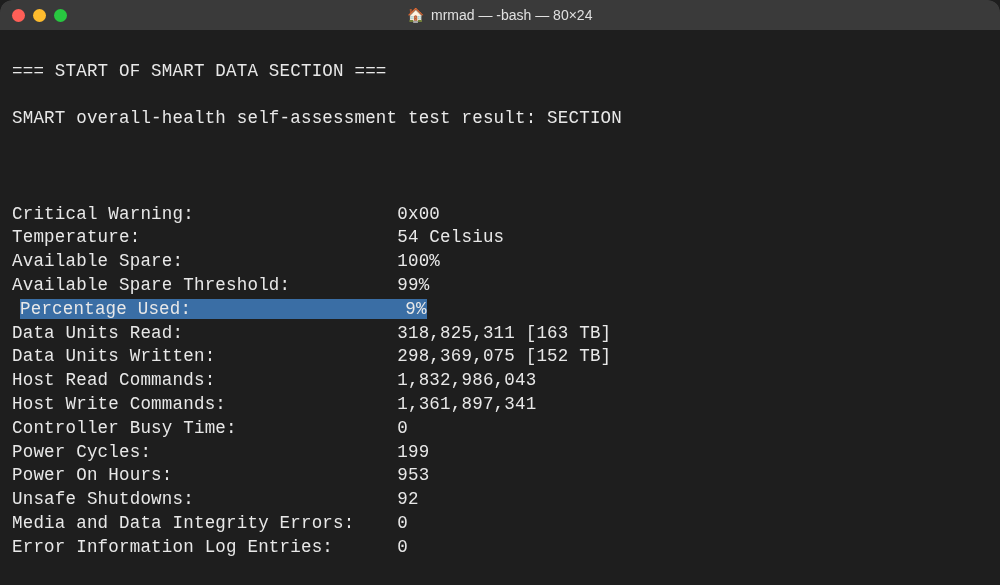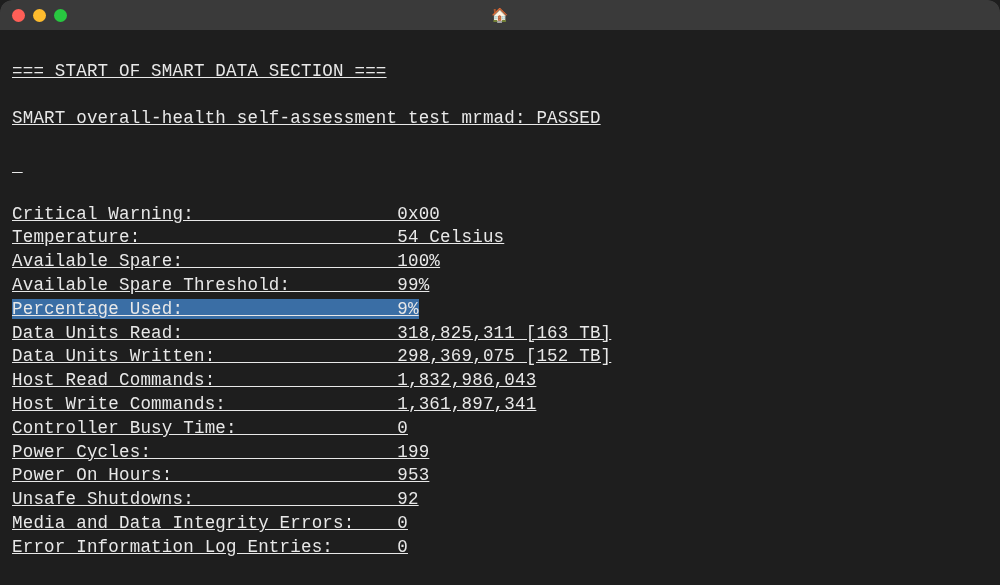--- a/index.html
+++ b/index.html
@@ -54,40 +54,41 @@
     .terminal-body {
       padding: 6px 12px;
       color: #e8e8e8;
       font-size: 17.5px;
       line-height: 1.36;
       letter-spacing: 0.2px;
       white-space: pre;
     }
     .line {
       display: block;
-      text-decoration: underline;
     }
     .highlighted {
       background: #3a6ea5;
+      margin-left: 8px;
     }
   </style>
 </head>
 <body>
 
 <div class="titlebar">
   <div class="traffic-lights">
     <div class="traffic-light red"></div>
     <div class="traffic-light yellow"></div>
     <div class="traffic-light green"></div>
   </div>
   <div class="title-content">
     <span class="home-icon">🏠</span>
+    <span>mrmad — -bash — 80×24</span>
   </div>
 </div>
 
 <div class="terminal-body">
 <span class="line">=== START OF SMART DATA SECTION ===</span>
-<span class="line">SMART overall-health self-assessment test mrmad: PASSED</span>
+<span class="line">SMART overall-health self-assessment test result: SECTION</span>
 <span class="line"> </span>
 <div id="data-rows"><div class="line">Critical Warning:                   0x00</div><div class="line">Temperature:                        54 Celsius</div><div class="line">Available Spare:                    100%</div><div class="line">Available Spare Threshold:          99%</div><div class="line"><span class="highlighted">Percentage Used:                    9%</span></div><div class="line">Data Units Read:                    318,825,311 [163 TB]</div><div class="line">Data Units Written:                 298,369,075 [152 TB]</div><div class="line">Host Read Commands:                 1,832,986,043</div><div class="line">Host Write Commands:                1,361,897,341</div><div class="line">Controller Busy Time:               0</div><div class="line">Power Cycles:                       199</div><div class="line">Power On Hours:                     953</div><div class="line">Unsafe Shutdowns:                   92</div><div class="line">Media and Data Integrity Errors:    0</div><div class="line">Error Information Log Entries:      0</div></div>
 
 
 </div>
 
 </body></html>

